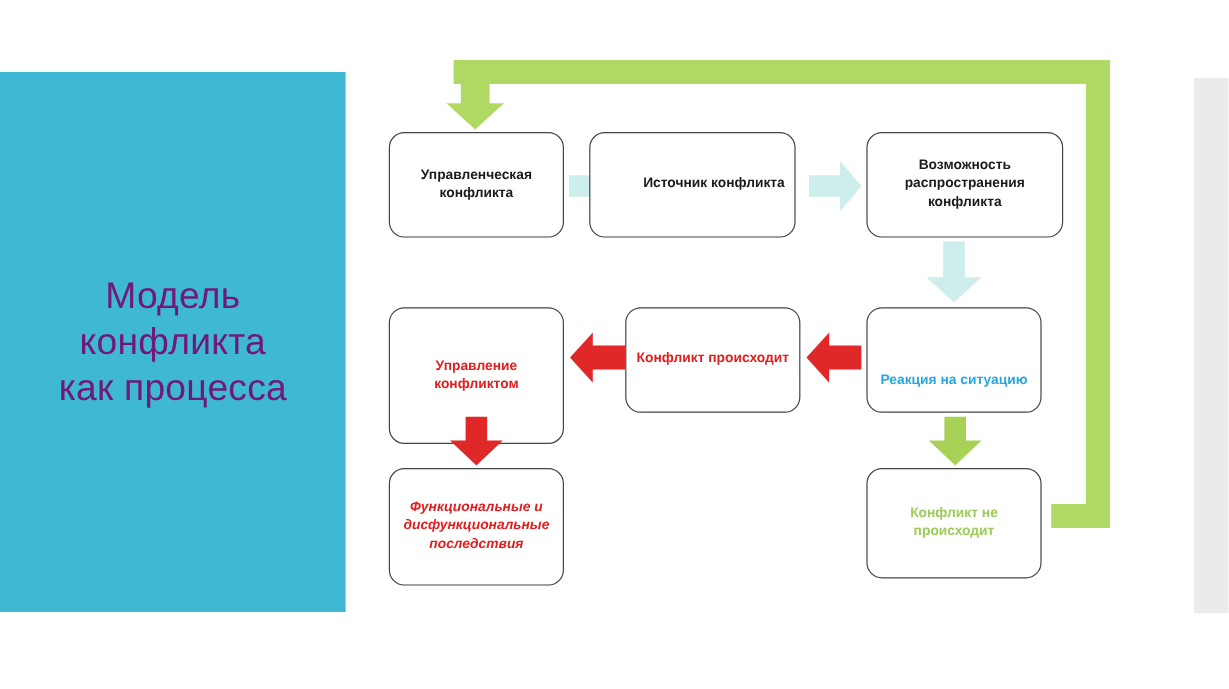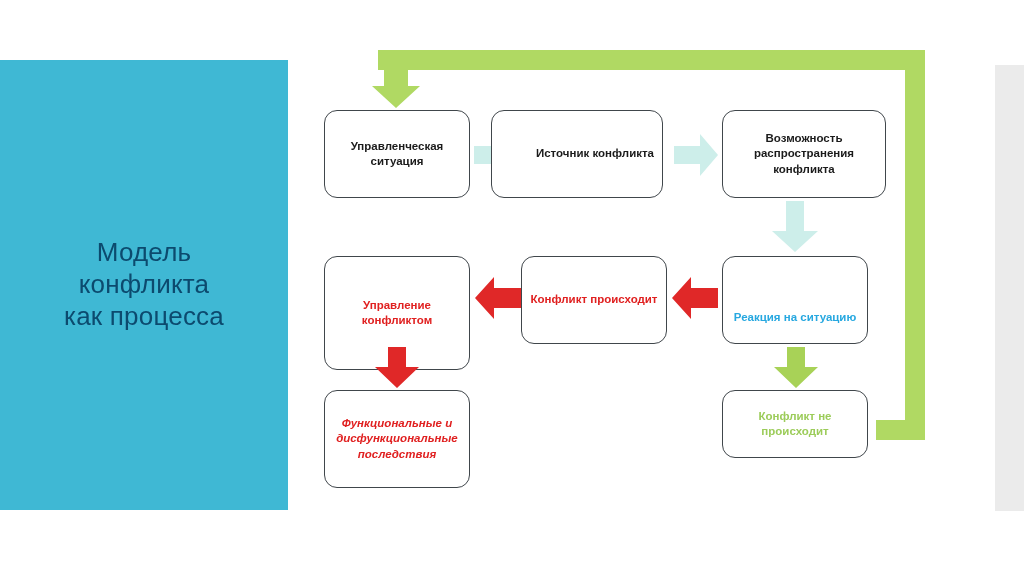--- a/index.html
+++ b/index.html
@@ -24,22 +24,22 @@
     left: 0px;
     top: 60px;
     width: 288px;
     height: 450px;
     background: #3fb8d4;
     display: flex;
     align-items: center;
     justify-content: center;
   }
   #title-text {
-    color: #0c4a6e;
-    font-size: 26px;
+    color: #701a75;
+    font-size: 31px;
     line-height: 1.22;
     font-weight: 400;
     text-align: center;
     letter-spacing: 0.2px;
     padding: 0 14px;
     white-space: pre-line;
   }
 
   
   #right-strip {
@@ -78,21 +78,21 @@
   
   #box-management-situation { left: 324px; top: 110px; width: 146px; height: 88px; }
   #box-conflict-source      { left: 491px; top: 110px; width: 172px; height: 88px; justify-content: flex-end; }
   #box-conflict-spread      { left: 722px; top: 110px; width: 164px; height: 88px; }
 
   #box-conflict-management  { left: 324px; top: 256px; width: 146px; height: 114px; }
   #box-conflict-occurs      { left: 521px; top: 256px; width: 146px; height: 88px; justify-content: center; }
   #box-situation-reaction   { left: 722px; top: 256px; width: 146px; height: 88px; }
 
   #box-consequences         { left: 324px; top: 390px; width: 146px; height: 98px; font-style: italic; }
-  #box-no-conflict          { left: 722px; top: 390px; width: 146px; height: 68px; }
+  #box-no-conflict          { left: 722px; top: 390px; width: 146px; height: 92px; }
 
   
   .arrow { position: absolute; }
   #arrow-situation-to-source { left: 474px; top: 132px;  width: 44px;  height: 46px; }
   #arrow-source-to-spread    { left: 674px; top: 132px;  width: 44px;  height: 46px; }
   #arrow-spread-to-reaction  { left: 772px; top: 201px;  width: 46px;  height: 51px; }
   #arrow-reaction-to-occurs  { left: 672px; top: 273px;  width: 46px;  height: 50px; }
   #arrow-occurs-to-mgmt      { left: 475px; top: 273px;  width: 46px;  height: 50px; }
   #arrow-mgmt-to-conseq      { left: 375px; top: 347px;  width: 44px;  height: 41px; }
   #arrow-reaction-to-noconf  { left: 774px; top: 347px;  width: 44px;  height: 41px; }
@@ -121,21 +121,21 @@
   <div id="loop-right" class="loop-seg"></div>
   <div id="loop-bottom" class="loop-seg"></div>
   <div id="loop-arrow-down" class="arrow">
     <svg width="48" height="40" viewBox="0 0 48 40">
       <polygon points="12,0 36,0 36,18 48,18 24,40 0,18 12,18" fill="#b0d963"></polygon>
     </svg>
   </div>
 
   <div class="flow-box" id="box-management-situation">
     <span class="box-label lbl-dark">Управленческая
-ситуация</span>
+конфликта</span>
   </div>
 
   <div class="arrow" id="arrow-situation-to-source">
     <svg width="44" height="46" viewBox="0 0 44 46">
       <polygon points="0,14 26,14 26,2 44,23 26,44 26,32 0,32" fill="#cdeeea"></polygon>
     </svg>
   </div>
 
   <div class="flow-box" id="box-conflict-source">
     <span class="box-label lbl-dark">Источник конфликта</span>

